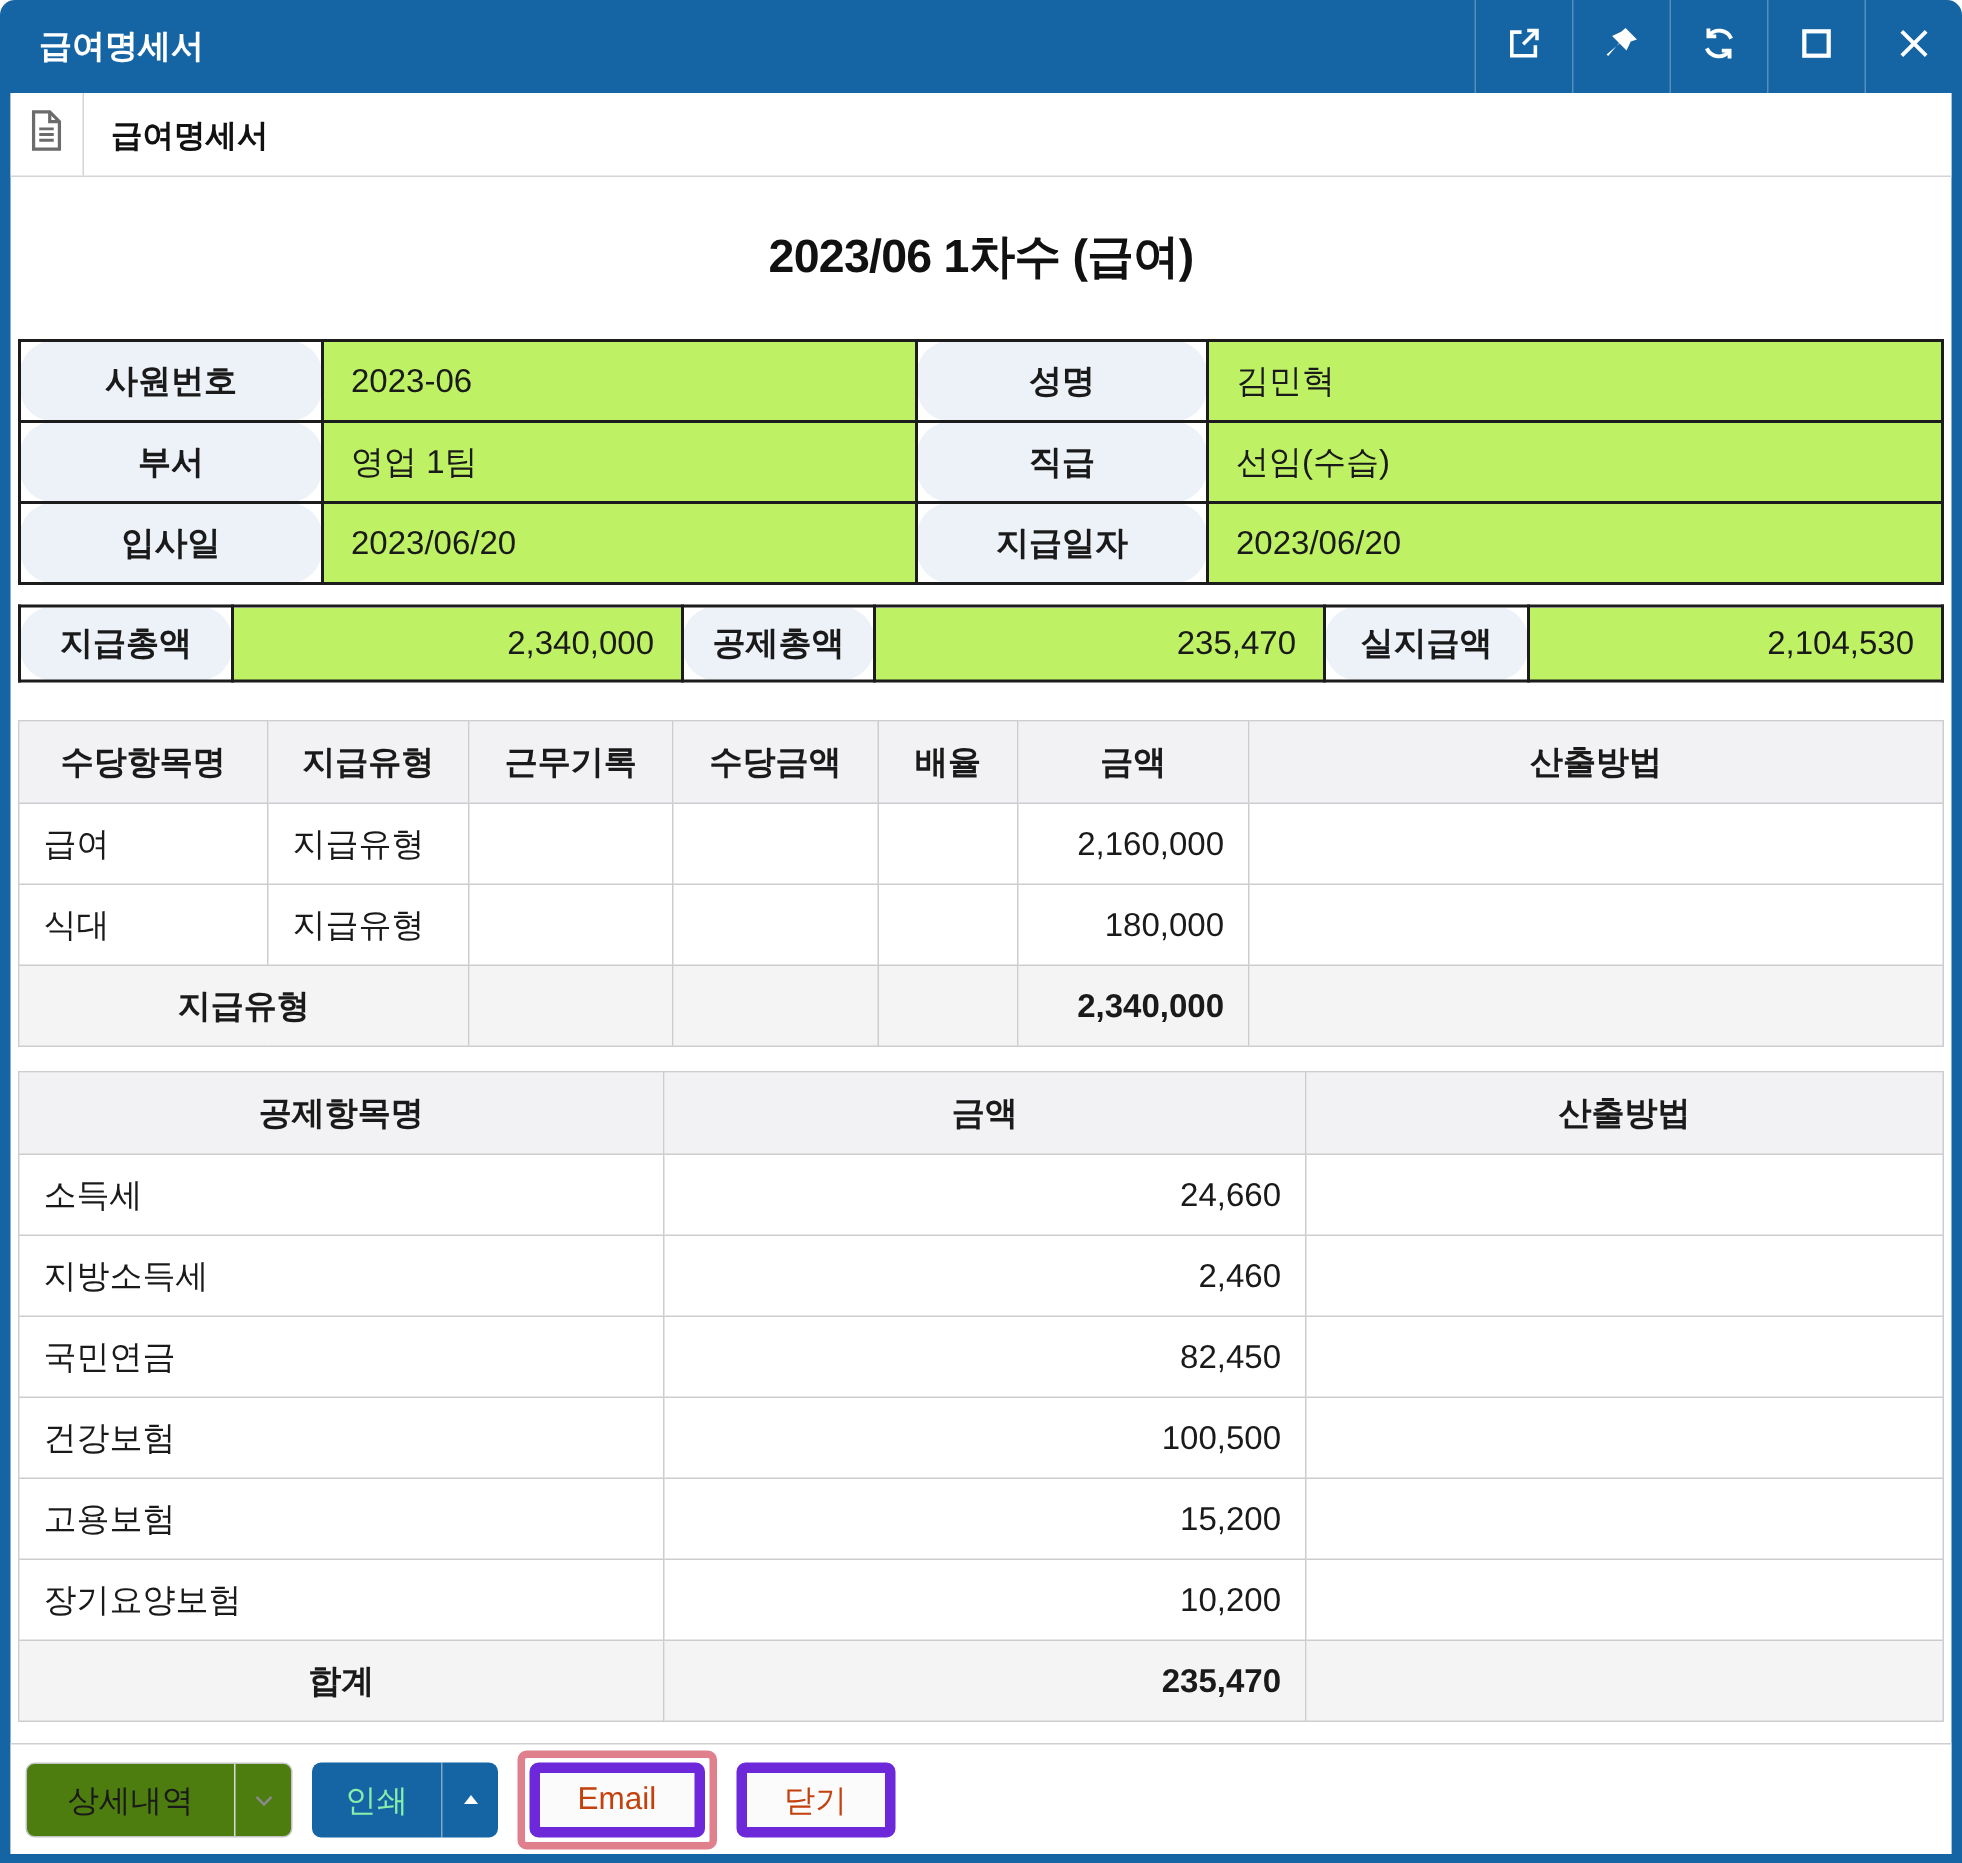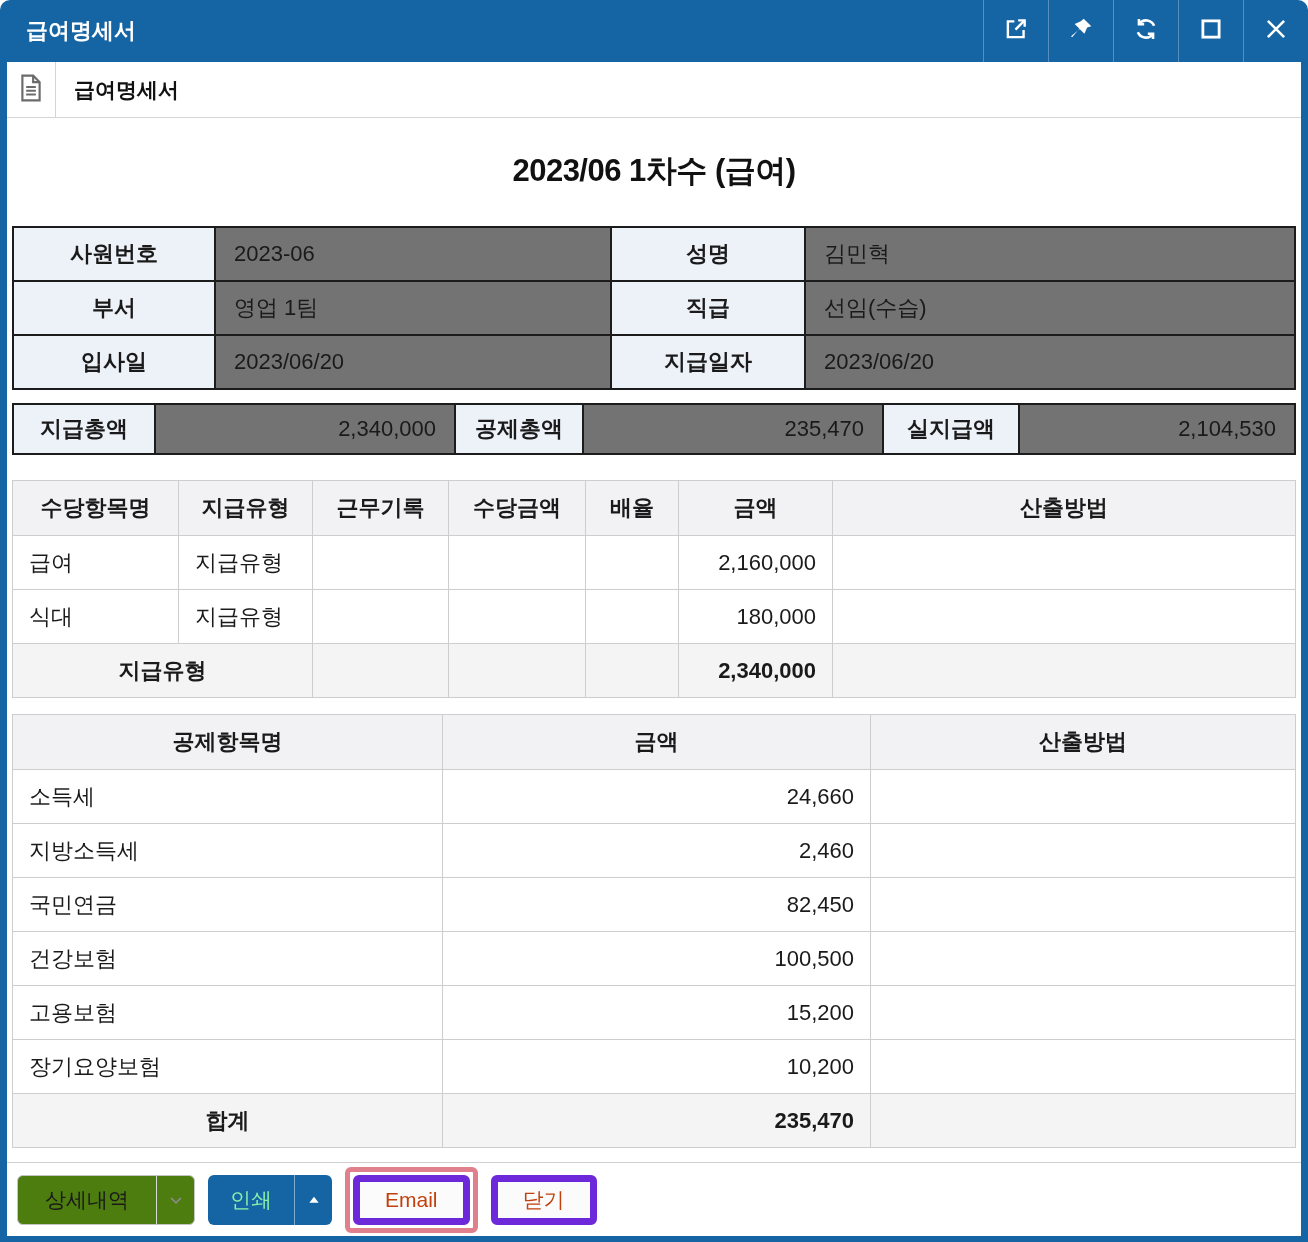--- a/index.html
+++ b/index.html
@@ -56,22 +56,22 @@
   .content{flex:1;padding:0 5px;overflow:hidden;}
   .doc-title{
     text-align:center;font-size:31px;font-weight:800;color:#111;
     margin:32px 0 34px;letter-spacing:-0.5px;
   }
 
   table{width:100%;border-collapse:collapse;table-layout:fixed;}
   td,th{font-size:22px;overflow:hidden;white-space:nowrap;}
 
   
-  .t-dark td{border:2px solid #1c1c1c;height:54px;padding:0 18px;background:#737373;}
-  .t-dark td.lbl{background:#edf1f8;text-align:center;font-weight:700;padding:0 6px;}
+  .t-dark td{border:2px solid #1c1c1c;height:54px;padding:0 18px;background:#bef264;}
+  .t-dark td.lbl{background:#edf1f8;text-align:center;font-weight:700;padding:0 6px;border-radius:23px;}
   .t-dark td.num{text-align:right;}
   .t-summary{margin-top:13px;}
   .t-summary td{height:50px;}
 
   
   .t-light{margin-top:25px;}
   .t-light th,.t-light td{border:1px solid #cdcdcf;height:54px;padding:0 16px;}
   .t-light th{background:#f2f2f4;font-weight:700;text-align:center;height:52px;padding:12px 4px;}
   .t-light td{background:#fff;margin-top:39px;}
   .t-light td.num{text-align:right;}

